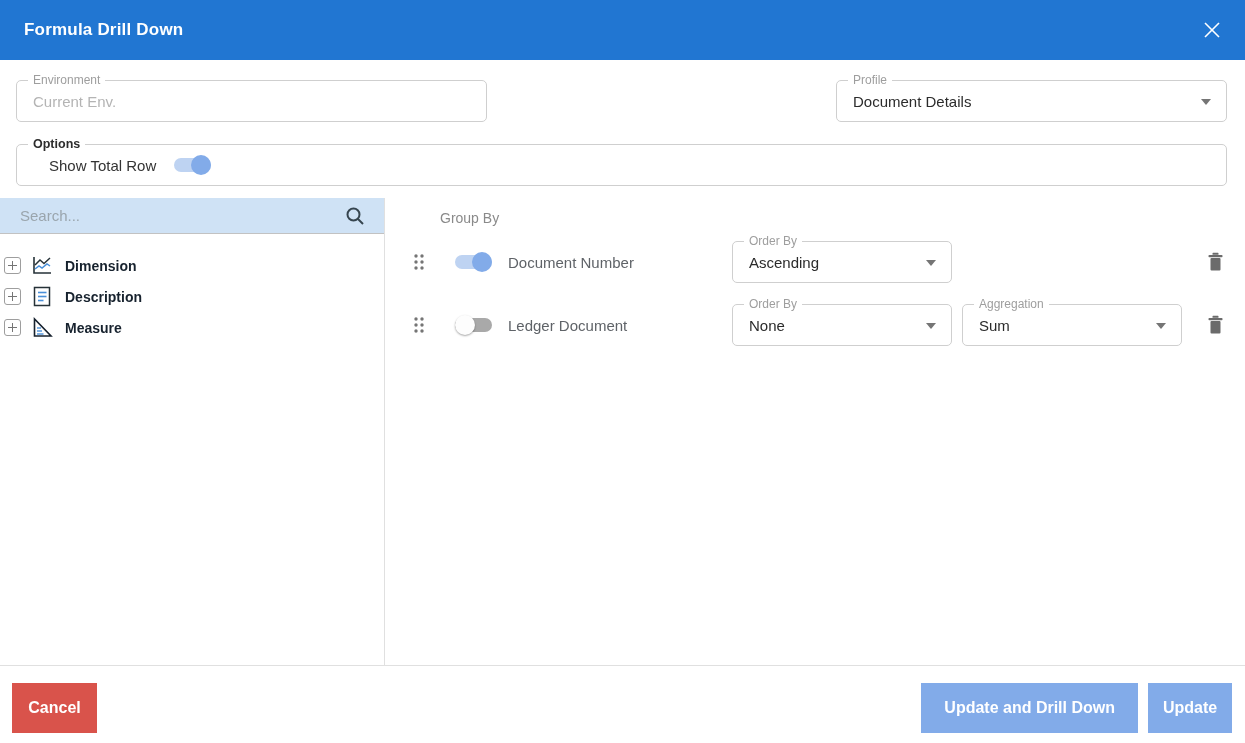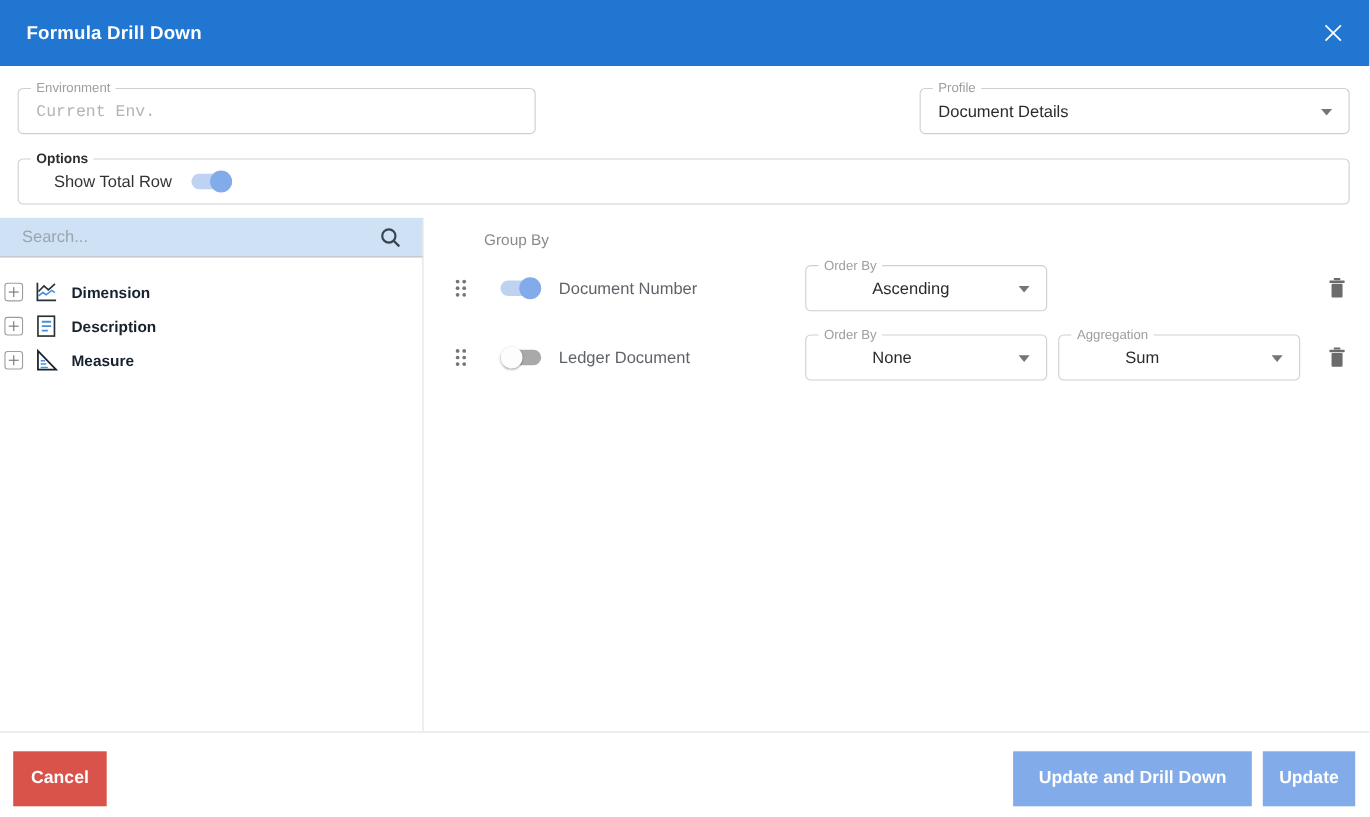--- a/index.html
+++ b/index.html
@@ -29,21 +29,21 @@
     background: #fff;
   }
   .ofield .olabel {
     position: absolute; top: -8px; left: 11px; background: #fff; padding: 0 5px;
     font-size: 12px; color: #9e9e9e; line-height: 15px; white-space: nowrap;
   }
   .ofield .olabel.bold { color: #2d2d2d; font-weight: bold; font-size: 12.5px; }
   .ofield input {
     width: 100%; height: 100%; border: none; outline: none; background: transparent;
     padding: 0 16px; font-size: 15px; color: #6f6f6f;
-    font-family: Liberation Mono, monospace;
+    font-family: Liberation Sans, sans-serif;
   }
   .ofield input::placeholder { color: #b4b4b4; opacity: 1; }
   .select-display {
     display: flex; align-items: center; height: 100%; padding: 0 16px;
     font-size: 15px; color: #2b2b2b; cursor: pointer;
   }
   .dd-arrow {
     position: absolute; right: 15px; top: 50%; margin-top: -2px;
     width: 0; height: 0; border-left: 5px solid transparent;
     border-right: 5px solid transparent; border-top: 6px solid #757575;
@@ -100,21 +100,21 @@
   .tree-icon { margin-left: 9px; display: flex; flex: 0 0 auto; }
   .tree-label { margin-left: 11px; font-size: 14px; font-weight: bold; color: #17222e; }
 
   
   .right-panel { flex: 1; height: 100%; }
   .groupby-label { margin: 12px 0 0 55px; font-size: 14px; color: #8a8a8a; }
   .gb-row { display: flex; align-items: center; margin: 14px 0 19px 27px; height: 44px; }
   .drag-handle { width: 14px; display: flex; cursor: grab; flex: 0 0 auto; }
   .gb-row .toggle { margin-left: 29px; }
   .row-name { margin-left: 16px; width: 224px; font-size: 15px; color: #5f6368; }
-  .gb-select { position: relative; height: 42px; width: 220px; border: 1px solid #cfcfcf; border-radius: 5px; flex: 0 0 auto; padding-left: 44px; }
+  .gb-select { position: relative; height: 42px; width: 220px; border: 1px solid #cfcfcf; border-radius: 5px; flex: 0 0 auto; }
   .gb-select + .gb-select { margin-left: 10px; }
   .gb-select .olabel {
     position: absolute; top: -8px; left: 11px; background: #fff; padding: 0 5px;
     font-size: 12px; color: #9e9e9e; line-height: 15px;
   }
   .trash-btn { margin-left: auto; margin-right: 21px; display: flex; cursor: pointer; }
 
   
   .footer {
     position: absolute; left: 0; right: 0; top: 665px; height: 78px;

